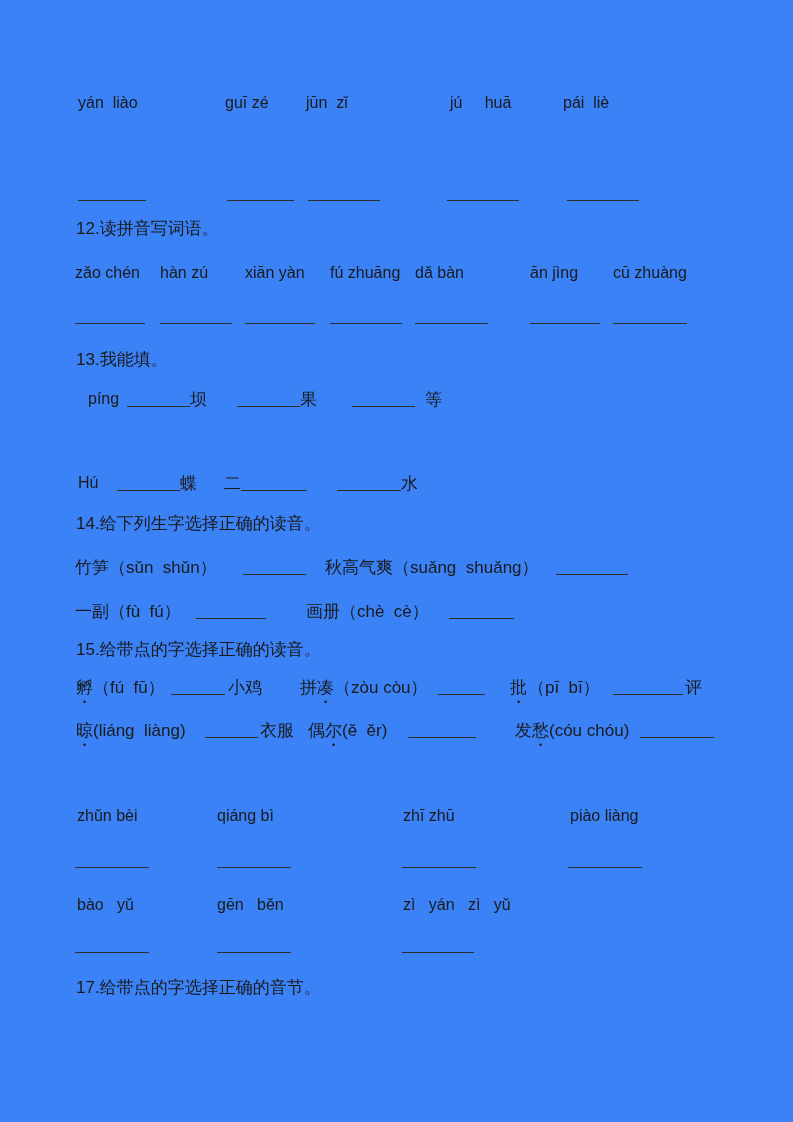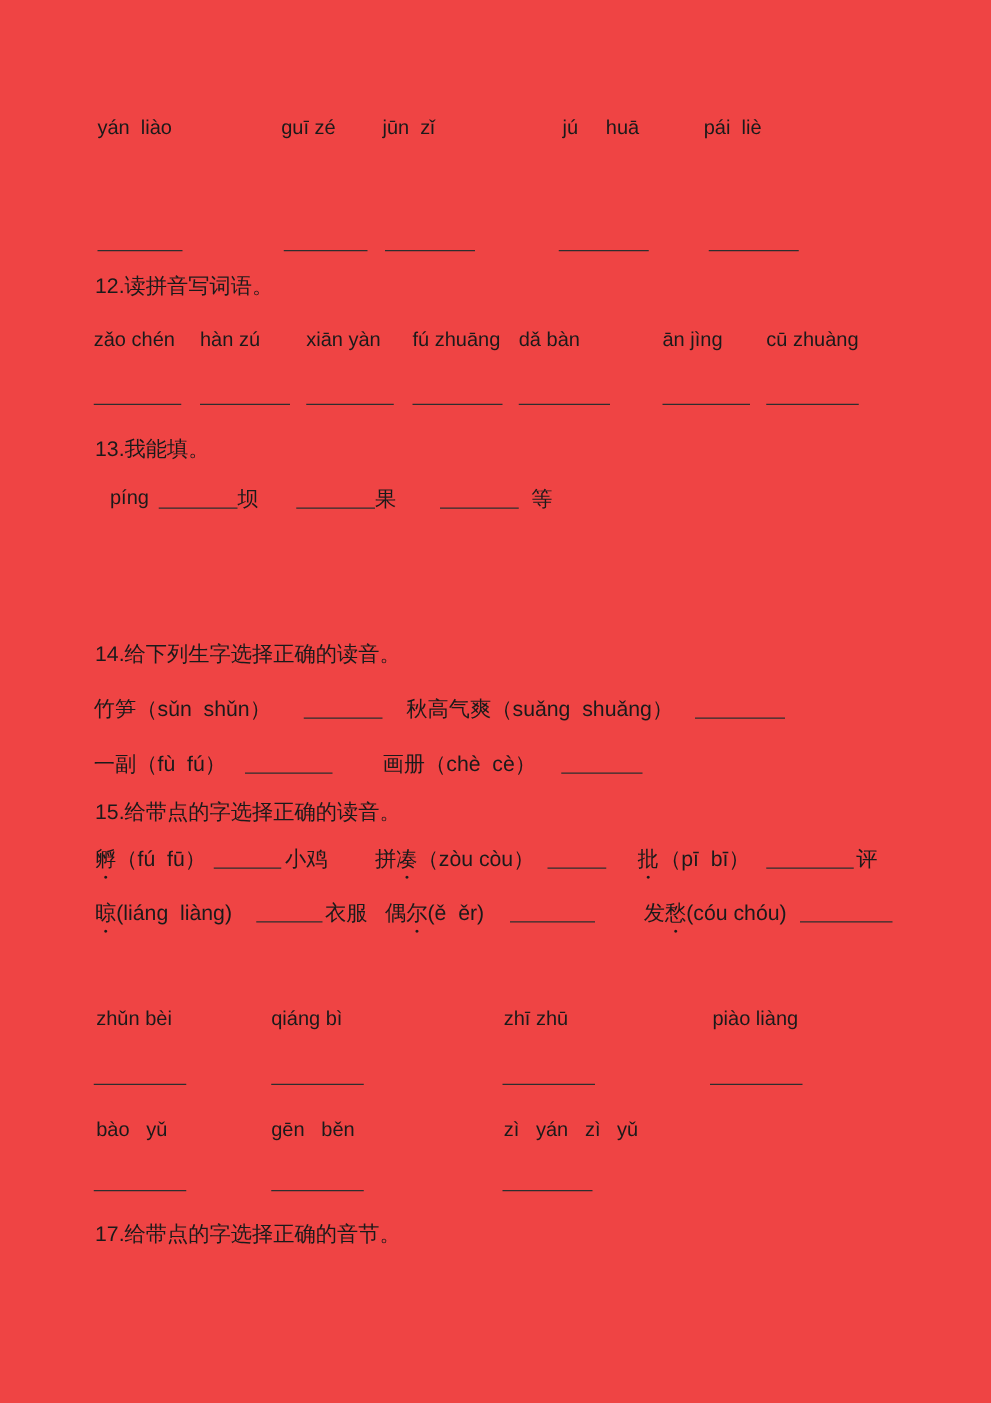--- a/index.html
+++ b/index.html
@@ -1,16 +1,16 @@
 <!DOCTYPE html>
 <html><head>
 <meta charset="utf-8">
 <style>
   html,body{margin:0;padding:0;background:#ffffff;}
-  .page{position:relative;width:793px;height:1122px;background:#ef4444;overflow:hidden;
+  .page{position:relative;width:793px;height:1122px;background:#3b82f6;overflow:hidden;
         font-family:"Liberation Sans",sans-serif;color:#1a1a1a;}
   .line{position:absolute;left:0;width:100%;height:28px;}
   .seg{position:absolute;top:0;white-space:pre;color:#1a1a1a;}
   .py{font-family:"Liberation Sans","DejaVu Sans",sans-serif;font-size:16px;line-height:22px;}
   .tx{font-family:"Liberation Sans",serif;font-size:17px;line-height:23px;}
   .title{font-family:"Liberation Sans",serif;font-size:17px;line-height:23px;}
   .blank{position:absolute;top:1px;height:17px;border-bottom:1.6px solid #2e2e2e;}
   .dot{-webkit-text-emphasis:filled dot;text-emphasis:filled dot;
        -webkit-text-emphasis-position:under;text-emphasis-position:under left;}
 </style>
@@ -60,20 +60,29 @@
     <span class="seg title" style="left:76px">13.我能填。</span>
   </div>
   <div class="line" style="top:388px">
     <span class="seg py" style="left:88px">píng</span>
     <span class="blank" style="left:127px;width:63px"></span>
     <span class="seg tx" style="left:190px">坝</span>
     <span class="blank" style="left:237px;width:63px"></span>
     <span class="seg tx" style="left:300px">果</span>
     <span class="blank" style="left:352px;width:63px"></span>
     <span class="seg tx" style="left:425px">等</span>
+  </div>
+  <div class="line" style="top:472px">
+    <span class="seg py" style="left:78px">Hú</span>
+    <span class="blank" style="left:117px;width:63px"></span>
+    <span class="seg tx" style="left:180px">蝶</span>
+    <span class="seg tx" style="left:224px">二</span>
+    <span class="blank" style="left:241px;width:66px"></span>
+    <span class="blank" style="left:337px;width:64px"></span>
+    <span class="seg tx" style="left:401px">水</span>
   </div>
 
   <div class="line" style="top:512px">
     <span class="seg title" style="left:76px">14.给下列生字选择正确的读音。</span>
   </div>
   <div class="line" style="top:556px">
     <span class="seg tx" style="left:75px">竹笋（sǔn  shǔn）</span>
     <span class="blank" style="left:243px;width:63px"></span>
     <span class="seg tx" style="left:325px">秋高气爽（suǎng  shuǎng）</span>
     <span class="blank" style="left:556px;width:72px"></span>

